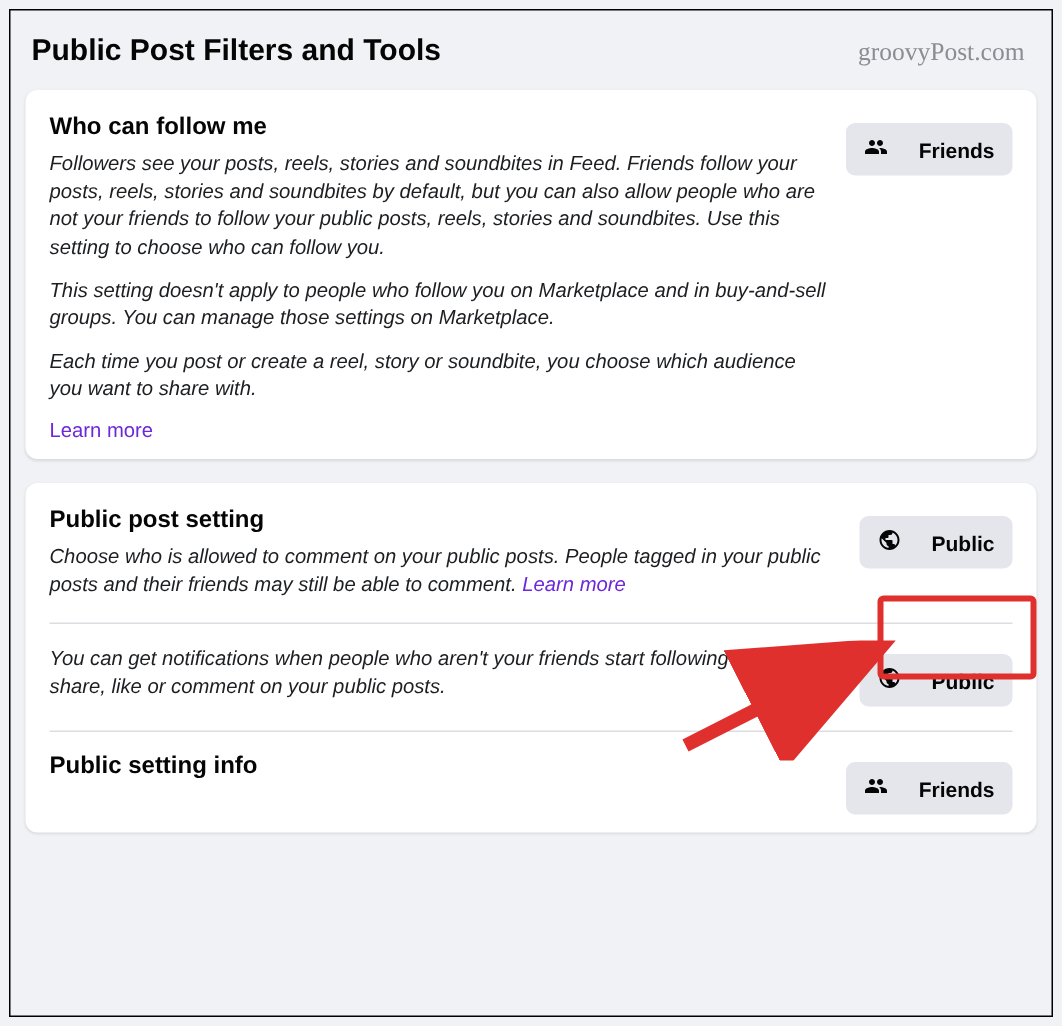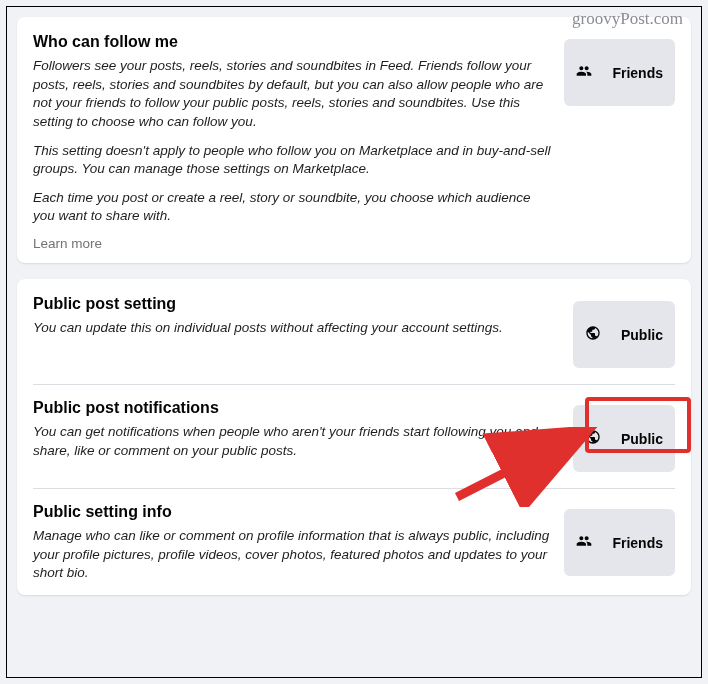--- a/index.html
+++ b/index.html
@@ -12,21 +12,21 @@
     }
     .outer {
       background: #f0f2f5;
       border: 1px solid #000;
       padding: 10px 10px;
       height: 100%;
       position: relative;
     }
     .watermark {
       position: absolute;
-      top: 2px;
+      top: 18px;
       right: 18px;
       color: #8a8d91;
       font-family: Georgia, serif;
       font-size: 17px;
     }
     .page-title {
       font-size: 20px;
       font-weight: 700;
       color: #050505;
       margin: 6px 4px 14px 4px;
@@ -52,33 +52,33 @@
     .text-col { flex: 1; }
     .desc {
       font-size: 13.5px;
       color: #1c1e21;
       line-height: 1.38;
       margin-bottom: 10px;
       font-style: italic;
     }
     .desc:last-child { margin-bottom: 0; }
     .link {
-      color: #737373;
+      color: #6d28d9;
       font-size: 13.5px;
       cursor: pointer;
     }
     .link-block { display: block; margin-top: 6px; }
     .pill-btn {
       display: inline-flex;
       align-items: center;
       gap: 20px;
       background: #e4e6eb;
       border: none;
       border-radius: 6px;
-      padding: 24px 12px;
+      padding: 8px 12px;
       font-size: 14px;
       font-weight: 600;
       color: #050505;
       cursor: pointer;
       white-space: nowrap;
       margin-top: 6px;
     }
     .pill-btn svg { width: 16px; height: 16px; fill: #050505; }
     .divider {
       border: none;
@@ -94,20 +94,21 @@
     .arrow {
       position: absolute;
       pointer-events: none;
     }
   </style>
 </head>
 <body>
 
 <div class="outer">
   <div class="watermark">groovyPost.com</div>
+  <h1 class="page-title">Public Post Filters and Tools</h1>
 
   <div class="card">
     <div class="row">
       <div class="text-col">
         <div class="section-title">Who can follow me</div>
         <p class="desc">Followers see your posts, reels, stories and soundbites in Feed. Friends follow your posts, reels, stories and soundbites by default, but you can also allow people who are not your friends to follow your public posts, reels, stories and soundbites. Use this setting to choose who can follow you.</p>
         <p class="desc">This setting doesn't apply to people who follow you on Marketplace and in buy-and-sell groups. You can manage those settings on Marketplace.</p>
         <p class="desc">Each time you post or create a reel, story or soundbite, you choose which audience you want to share with.</p>
         <a class="link link-block">Learn more</a>
       </div>
@@ -120,55 +121,55 @@
         <span>Friends</span>
       </button>
     </div>
   </div>
 
   <div class="card">
 
     <div class="row">
       <div class="text-col">
         <div class="section-title">Public post setting</div>
-        <p class="desc">You can update this on individual posts without affecting your account settings.</p>
+        <p class="desc">
+          <span>Choose who is allowed to comment on your public posts. People tagged in your public posts and their friends may still be able to comment. </span><a class="link">Learn more</a>
+        </p>
       </div>
       <button class="pill-btn" id="btn-comments">
         <span>
           <svg viewBox="0 0 24 24">
               <path d="M12 2C6.48 2 2 6.48 2 12s4.48 10 10 10 10-4.48 10-10S17.52 2 12 2zm-1 17.93c-3.94-.49-7-3.85-7-7.93 0-.62.08-1.21.21-1.79L9 15v1c0 1.1.9 2 2 2v1.93zm6.9-2.54c-.26-.81-1-1.39-1.9-1.39h-1v-3c0-.55-.45-1-1-1H8v-2h2c.55 0 1-.45 1-1V7h2c1.1 0 2-.9 2-2v-.41c2.93 1.19 5 4.06 5 7.41 0 2.08-.8 3.97-2.1 5.39z"></path>
             </svg>
         </span>
         <span>Public</span>
       </button>
     </div>
 
     <hr class="divider">
 
     <div class="row">
       <div class="text-col">
-        <div class="section-title">Public post notifications</div>
         <p class="desc">You can get notifications when people who aren't your friends start following you and share, like or comment on your public posts.</p>
       </div>
       <button class="pill-btn">
         <span>
           <svg viewBox="0 0 24 24">
               <path d="M12 2C6.48 2 2 6.48 2 12s4.48 10 10 10 10-4.48 10-10S17.52 2 12 2zm-1 17.93c-3.94-.49-7-3.85-7-7.93 0-.62.08-1.21.21-1.79L9 15v1c0 1.1.9 2 2 2v1.93zm6.9-2.54c-.26-.81-1-1.39-1.9-1.39h-1v-3c0-.55-.45-1-1-1H8v-2h2c.55 0 1-.45 1-1V7h2c1.1 0 2-.9 2-2v-.41c2.93 1.19 5 4.06 5 7.41 0 2.08-.8 3.97-2.1 5.39z"></path>
             </svg>
         </span>
         <span>Public</span>
       </button>
     </div>
 
     <hr class="divider">
 
     <div class="row">
       <div class="text-col">
         <div class="section-title">Public setting info</div>
-        <p class="desc">Manage who can like or comment on profile information that is always public, including your profile pictures, profile videos, cover photos, featured photos and updates to your short bio.</p>
       </div>
       <button class="pill-btn">
         <span>
           <svg viewBox="0 0 24 24">
               <path d="M16 11c1.66 0 3-1.34 3-3s-1.34-3-3-3-3 1.34-3 3 1.34 3 3 3zM8 11c1.66 0 3-1.34 3-3S9.66 5 8 5 5 6.34 5 8s1.34 3 3 3zm0 2c-2.33 0-7 1.17-7 3.5V19h14v-2.5C15 14.17 10.33 13 8 13zm8 0c-.29 0-.62.02-.97.05 1.16.84 1.97 1.97 1.97 3.45V19h6v-2.5c0-2.33-4.67-3.5-7-3.5z"></path>
             </svg>
         </span>
         <span>Friends</span>
       </button>
     </div>

